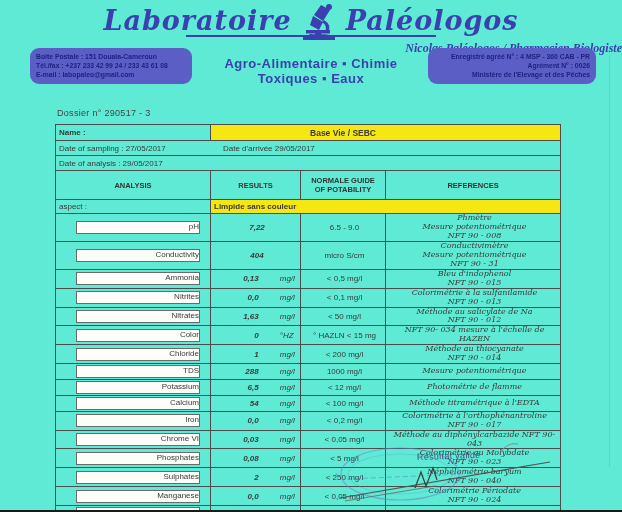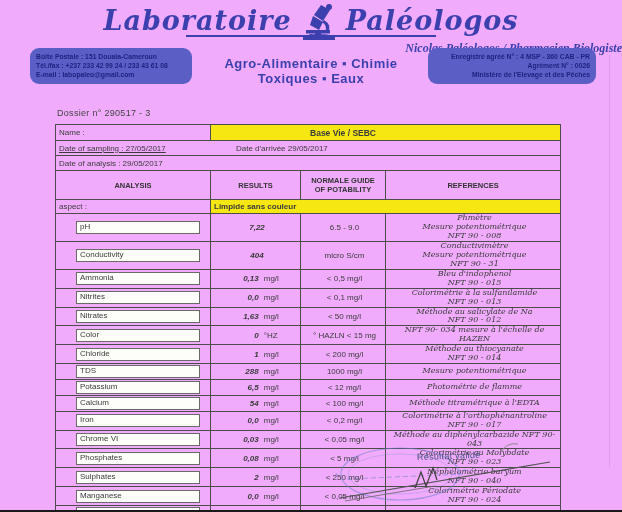--- a/index.html
+++ b/index.html
@@ -1,16 +1,16 @@
 <!DOCTYPE html>
 <html><head>
 <meta charset="utf-8">
 <style>
   html,body{margin:0;padding:0;background:#e8e8e4;}
-  .page{position:relative;width:622px;height:512px;background:#f0abfc;overflow:hidden;
+  .page{position:relative;width:622px;height:512px;background:#5eead4;overflow:hidden;
         font-family:"Liberation Sans",sans-serif;color:#3b3b3b;}
 
   
   .header{position:relative;height:92px;}
   .logo-row{display:flex;justify-content:center;align-items:center;gap:4px;padding-top:3px;}
   .logo-text{font-family:"DejaVu Serif",serif;font-style:italic;font-weight:bold;
              font-size:27px;color:#3c3fae;letter-spacing:1px;}
   .logo-icon{width:42px;height:40px;margin:0 2px -6px 2px;}
   .logo-divider{width:250px;margin:-2px auto 0 auto;border-top:2px solid #3c3fae;position:relative;height:3px;}
   .logo-divider::after{content:"";position:absolute;left:50%;top:-3px;width:5px;height:5px;
@@ -26,40 +26,40 @@
 
   
   .dossier{margin:16px 0 6px 57px;font-size:9px;color:#454545;letter-spacing:.3px;}
 
   
   table.doc{margin-left:55px;width:505px;border-collapse:collapse;table-layout:fixed;}
   table.doc td,table.doc th{border:1px solid #4c4c4c;padding:0 0 0 3px;font-size:8px;
             color:#3b3b3b;vertical-align:middle;overflow:hidden;}
   .yellow{background:#f6e712;}
   tr.name-row{height:16px;}
-  tr.name-row .lbl{font-weight:normal;margin-left:35px;}
+  tr.name-row .lbl{font-weight:bold;margin-left:35px;}
   tr.name-row .val{font-weight:bold;text-align:center;padding-right:88px;font-size:8.5px;}
   tr.date-row{height:15px;}
   tr.date-row td{padding-left:3px;}
   .date-flex{display:flex;}
-  .date-flex .d1{width:177px;text-decoration:underline;}
+  .date-flex .d1{width:164px;}
   tr.head-row th{font-size:7.5px;text-align:center;font-weight:bold;line-height:1.2;
             height:28px;padding:0;color:#333;}
   tr.aspect-row{height:14px;}
   tr.aspect-row .aval{font-weight:bold;text-align:left;padding-right:170px;}
   tr.data-row{height:13px;}
   tr.data-row.tall{height:19px;}
   .label-box{border:1px solid #6a6a6a;margin:1px 10px 1px 17px;padding:1px 0 1px 3px;
-             background:#fdfdfa;font-size:8px;line-height:1.1;}
+             background:#fdfdfa;font-size:8px;line-height:1.1;text-align:right;}
   td.c-analysis{padding-left:1px;}
   td.c-result{padding:0;}
   td.c-result .wrap{display:flex;align-items:center;}
   td.c-result .val{flex:0 0 52%;text-align:right;font-weight:bold;font-style:italic;}
   td.c-result .val.solo{flex:1;text-align:center;}
-  td.c-result .unit{flex:1;text-align:left;padding-left:5px;}
+  td.c-result .unit{flex:1;text-align:left;padding-left:21px;font-style:italic;}
   td.c-normale{text-align:center;font-size:7.5px;padding:0;}
   td.c-ref{text-align:center;font-family:"DejaVu Serif",serif;font-style:italic;
            font-size:6px;line-height:1.12;color:#4a4a4a;padding:0;}
   .stamp-zone{position:absolute;left:315px;top:438px;width:245px;height:72px;}
   .stamp-zone .validated{position:absolute;left:102px;top:13px;font-size:9px;
               color:#44507a;transform:rotate(-2deg);letter-spacing:.3px;}
   .stamp-svg{position:absolute;left:0;top:0;}
   .scan-edge{position:absolute;right:12px;top:55px;bottom:45px;width:1px;background:rgba(0,0,0,.08);}
   .scan-bottom{position:absolute;left:0;right:0;bottom:0;height:2px;background:#1a1a1a;}
 </style>

